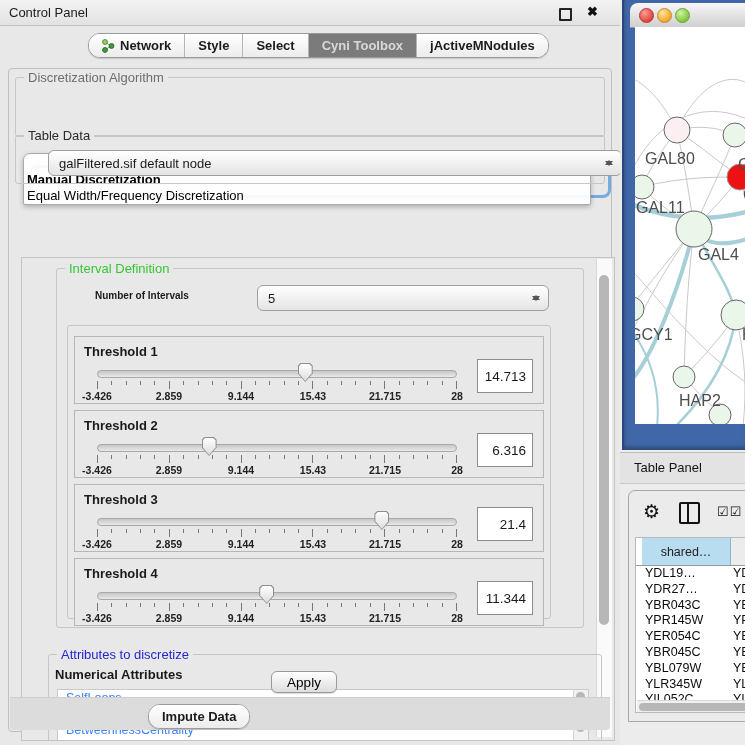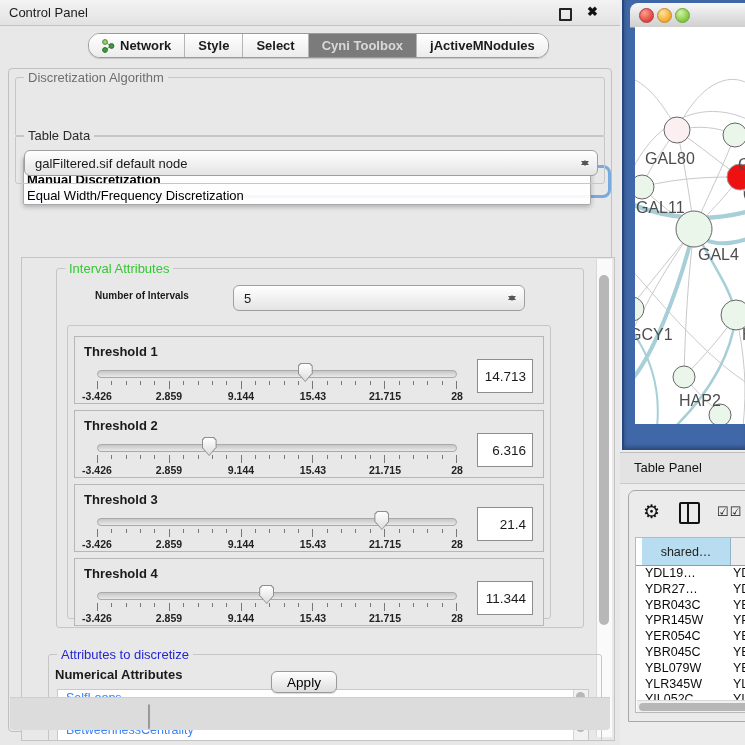--- a/index.html
+++ b/index.html
@@ -24,21 +24,21 @@
          border-radius:4px;background:#e8e8e8;}
   .fset{position:absolute;border:1px solid #c6c6c6;border-radius:3px;}
   .legend{position:absolute;top:-8px;left:8px;background:#e8e8e8;padding:0 4px;font-size:13px;}
   .legend.gray{color:#6e6e6e;}
   .legend.green{color:#35c635;}
   .legend.blue{color:#2525d2;}
   .legend.dark{color:#2a2a2a;}
   
   .combo{position:absolute;height:24px;border:1px solid #9f9f9f;border-radius:6px;
          background:linear-gradient(#ffffff,#e4e4e4);font-size:13px;display:flex;align-items:center;
-         padding:0 22px 0 10px;box-shadow:inset 0 1px 0 #fff;}
+         padding:0 22px 0 10px;box-shadow:inset 0 1px 0 #fff;margin-left:24px;}
   .combo .arrows{position:absolute;right:9px;top:5px;width:8px;height:14px;}
   .combo .arrows:before{content:"";position:absolute;left:1px;top:0;border:4px solid transparent;border-bottom:5px solid #555;}
   .combo .arrows:after{content:"";position:absolute;left:1px;bottom:0;border:4px solid transparent;border-top:5px solid #555;}
   
   .focus-ring{position:absolute;left:20px;top:96px;width:576px;height:27px;border:3px solid #77aadd;
               border-radius:8px;background:#e8e8e8;}
   .popup{position:absolute;left:14px;top:84px;width:566px;height:50px;background:rgba(255,255,255,.93);
          border:1px solid #aaa;border-radius:7px 7px 2px 2px;box-shadow:0 2px 5px rgba(0,0,0,.25);}
   .popup .prompt{position:absolute;top:3px;left:0;width:100%;text-align:center;font-size:13px;color:#b3b3b3;}
   .popup .opt{position:absolute;left:3px;font-size:13px;color:#000;white-space:nowrap;}
@@ -162,21 +162,21 @@
           <span class="arrows"></span>
         </div>
       </div>
 
       <div class="scrollarea">
         <div class="vsb">
             <div class="thumb"></div>
           </div>
 
         <div class="fset" style="left:34px;top:10px;width:526px;height:358px;">
-          <span class="legend green">Interval Attributes</span>
+          <span class="legend green">Interval Definition</span>
           <span style="position:absolute;left:38px;top:21px;font-size:10px;font-weight:bold;">Number of Intervals</span>
           <div class="combo" style="left:176px;top:16px;width:258px;">
             <span>5</span>
             <span class="arrows"></span>
           </div>
 
           <div class="fset" style="left:10px;top:56px;width:482px;height:292px;">
             <div id="thresholds" style="position:absolute;left:6px;top:10px;right:6px;">
                 <div class="tbox">
                   <div class="tl">Threshold 1</div>
@@ -383,20 +383,23 @@
                 <div class="thumb"></div>
               </div>
           </div>
         </div>
       </div>
 
       <button class="btn" style="left:262px;top:602px;width:66px;height:22px;">Apply</button>
 
       <div class="bstrip"></div>
       <div class="pill" style="left:139px;top:635px;">
+          <div class="tab">
+            <span>Impute Data</span>
+          </div>
         </div>
     </div>
   </div>
 
   <div class="rside">
     <div class="netwin">
       <div class="net-title">
         <span class="light" style="left:9px;background:radial-gradient(circle at 35% 30%,#ff9e96,#df443c 70%);border:1px solid #b23a32;"></span>
         <span class="light" style="left:27px;background:radial-gradient(circle at 35% 30%,#ffe2a0,#f3a829 70%);border:1px solid #c08a2e;"></span>
         <span class="light" style="left:45px;background:radial-gradient(circle at 35% 30%,#d2f3a4,#7fc73d 70%);border:1px solid #6fa337;"></span>

